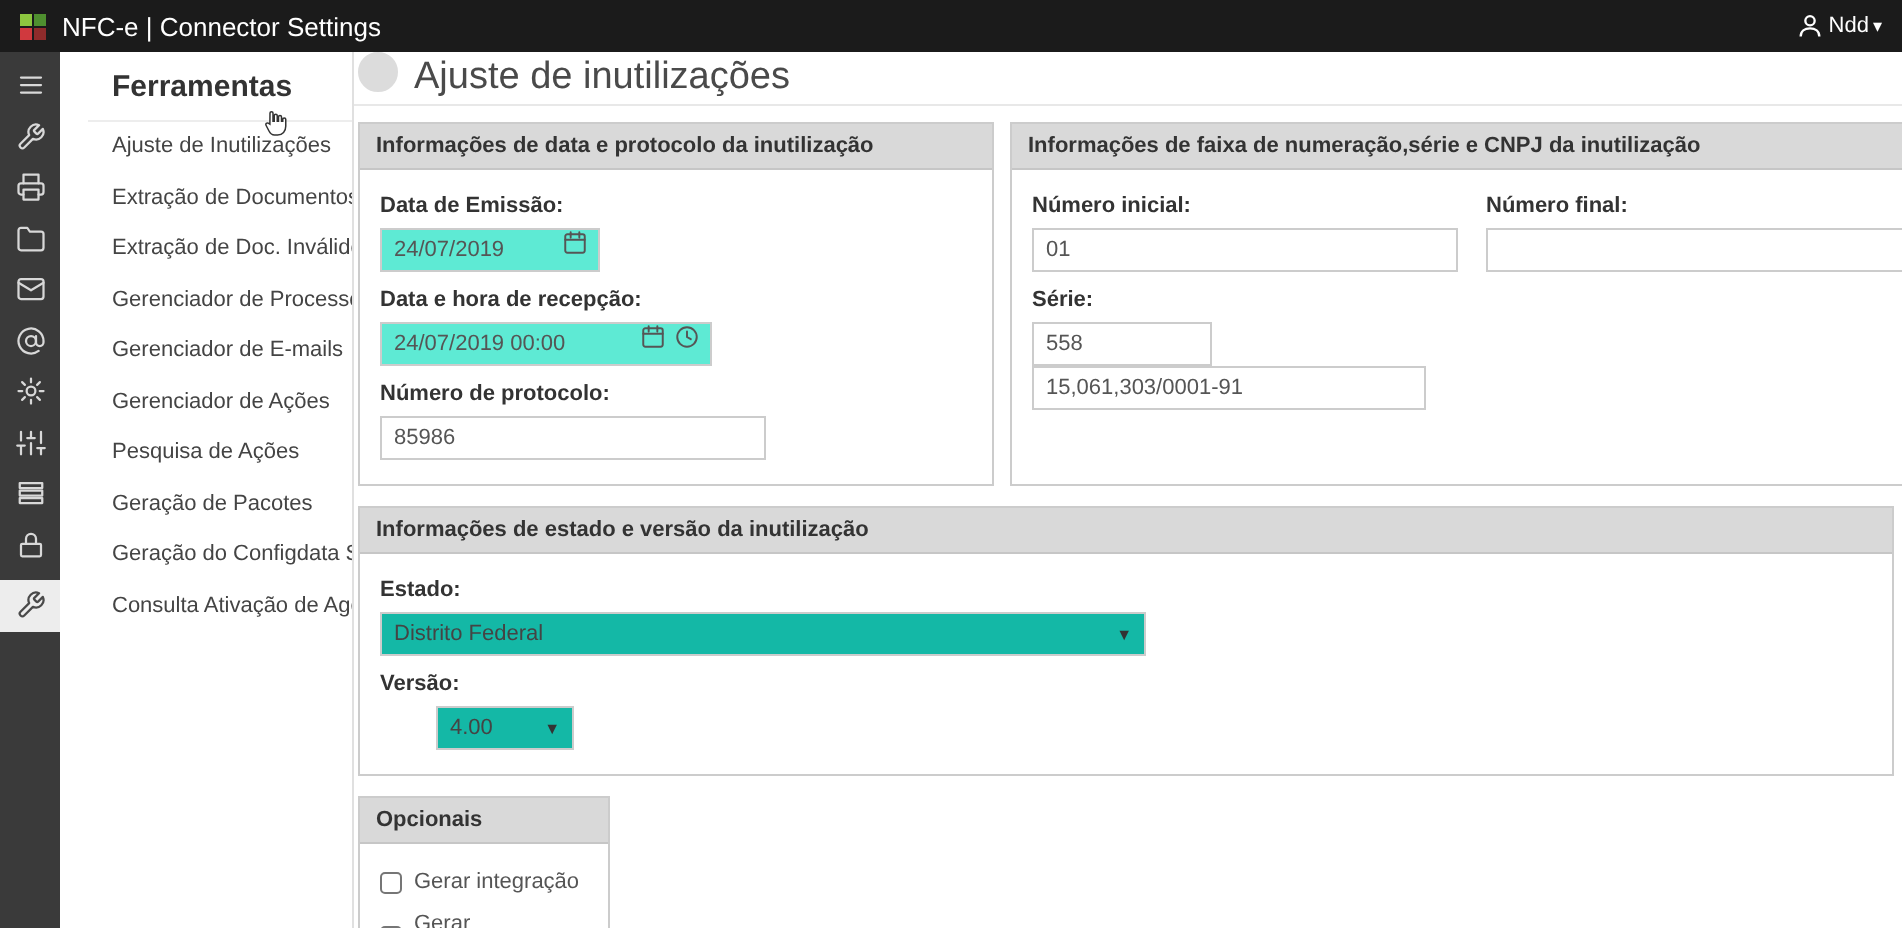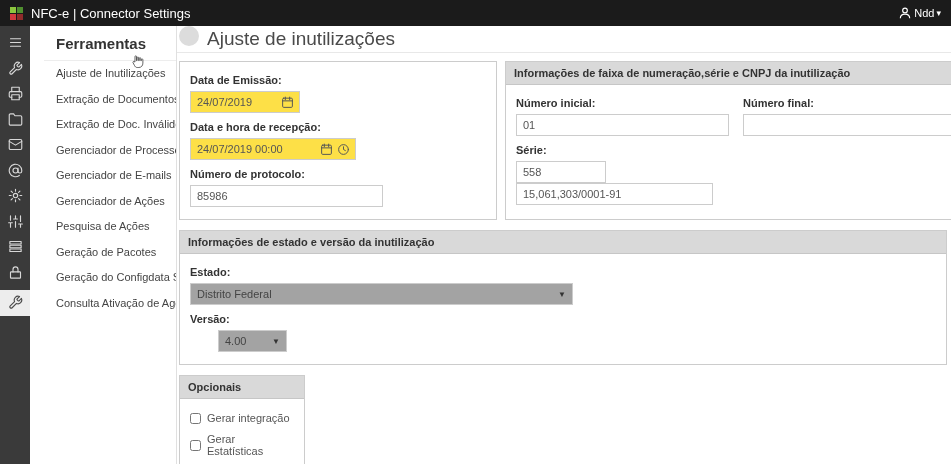--- a/index.html
+++ b/index.html
@@ -57,41 +57,41 @@
   .panel-faixa { flex:1; }
   .panel-estado { margin-bottom:10px; }
   .panel-opcionais { width:126px; margin-bottom:12px; }
 
   label.field { display:block; font-weight:bold; font-size:11px; color:#333; margin:8px 0 5px; }
 
   input.text {
     border:1px solid #ccc; height:22px; font-size:11px; padding:0 6px;
     color:#555; font-family:inherit; background:#fff; display:block;
   }
-  .input-icon { display:inline-flex; align-items:center; border:1px solid #ccc; height:22px; padding-right:5px; background:#fde047; }
+  .input-icon { display:inline-flex; align-items:flex-start; border:1px solid #ccc; height:22px; padding-right:5px; background:#5eead4; }
   .input-icon input { border:none; height:20px; outline:none; font-size:11px; padding:0 6px; color:#555; flex:1; min-width:0; background:transparent; font-family:inherit; }
   .input-icon svg { flex:none; margin-left:4px; stroke:#555; fill:none; stroke-width:1.8; stroke-linecap:round; display:block; cursor:pointer; }
 
   .w-emissao  { width:110px; }
   .w-recepcao { width:166px; }
   .w-protocolo{ width:193px; }
   .w-inicial  { width:213px; }
   .w-final    { width:254px;text-align:right; }
   .w-serie    { width:90px; }
   .w-cnpj     { width:197px; }
   .w-estado   { width:383px; }
   .w-versao   { width:69px;margin-left:28px; }
 
   .two-col { display:flex; gap:14px; }
   .two-col .col { flex:none; }
 
   .select {
     display:inline-flex; align-items:center; justify-content:space-between;
     border:1px solid #ccc; height:22px; padding:0 6px; font-size:11px; color:#444;
-    background:#a3a3a3; cursor:pointer;
+    background:#14b8a6; cursor:pointer;
   }
   .select .caret { font-size:8px; color:#333; margin-left:6px; }
 
   .chk { display:flex; align-items:center; gap:6px; font-size:11px; color:#555; margin:9px 0; cursor:pointer; }
   .chk input { width:11px; height:11px; margin:0; }
 </style>
 </head>
 <body>
 
 <div class="topbar">
@@ -201,20 +201,21 @@
   <div class="main">
     <div class="main-header">
       <span class="deco-circle"></span>
       <h1 class="page-title">Ajuste de inutilizações</h1>
     </div>
 
     <div class="content">
       <div class="row-top">
 
         <section class="panel panel-date">
+          <header>Informações de data e protocolo da inutilização</header>
           <div class="panel-body">
             <label class="field">Data de Emissão:</label>
             <span class="input-icon w-emissao">
               <input value="24/07/2019" style="">
               <svg width="13" height="13" viewBox="0 0 24 24">
                   <rect x="3" y="4" width="18" height="17" rx="2"></rect>
                   <path d="M3 9h18M8 2v5M16 2v5"></path>
                 </svg>
             </span>
 

